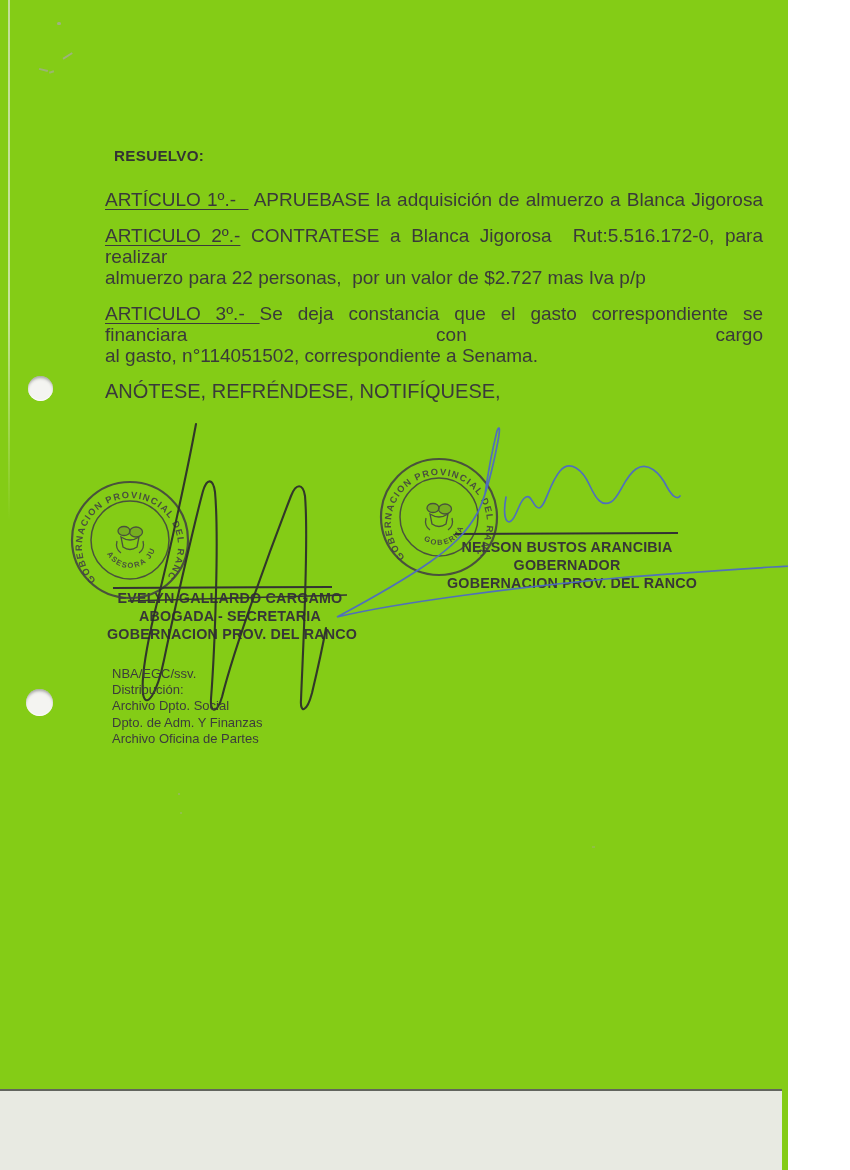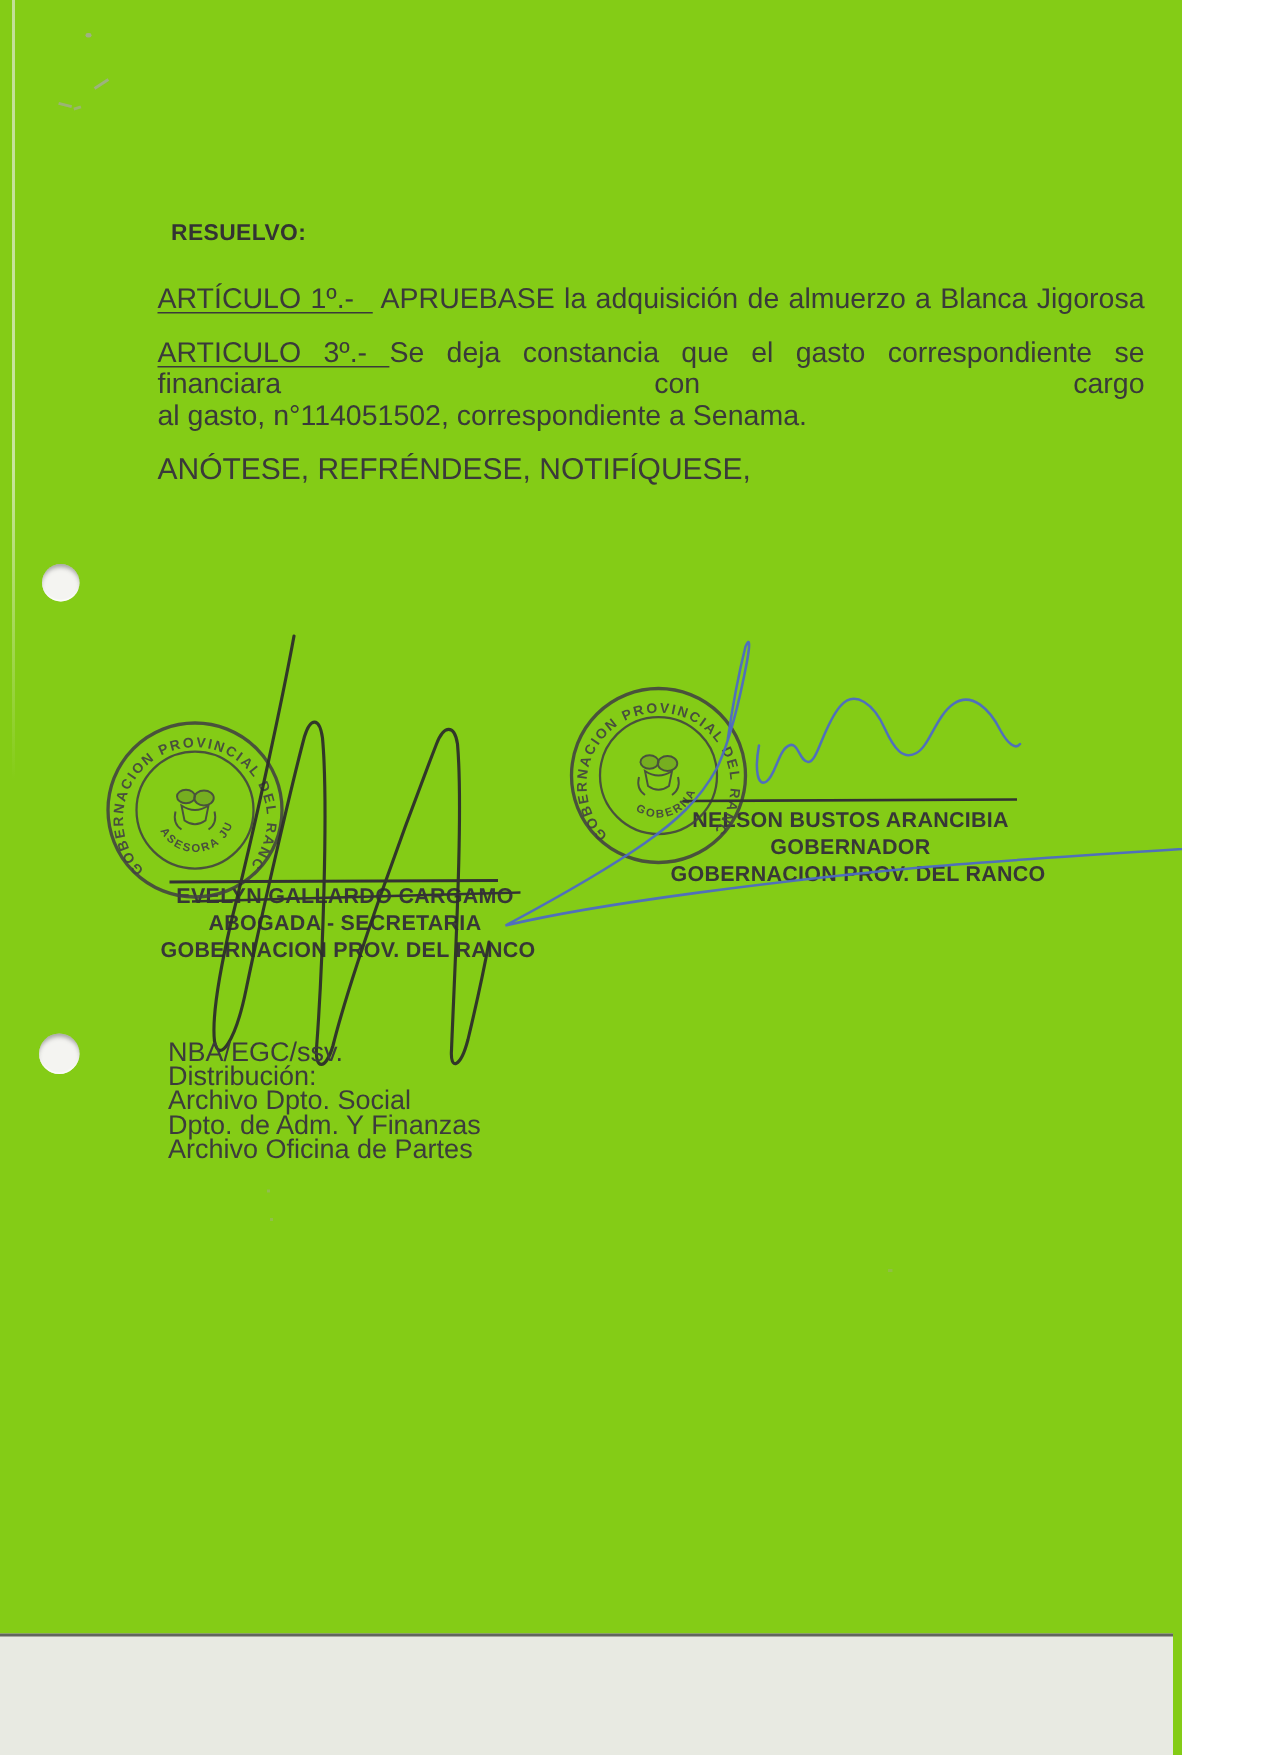--- a/index.html
+++ b/index.html
@@ -14,21 +14,21 @@
   .pline{font-size:19px;line-height:21px;white-space:normal;color:#3a3a3a;}
   .jline{text-align:justify;text-align-last:justify;-moz-text-align-last:justify;}
   .u{text-decoration:underline;text-underline-offset:3px;text-decoration-thickness:1.3px;}
   .closing{font-size:20px;line-height:21px;color:#3a3a3a;}
   
   .sigblock{position:absolute;text-align:center;font-weight:bold;color:#373737;}
   .sigblock .sline{font-size:14.3px;line-height:18px;letter-spacing:.2px;white-space:nowrap;}
   .sig-left{left:107px;top:589px;width:246px;}
   .sig-right{left:447px;top:538px;width:240px;}
   
-  .footer{position:absolute;left:112px;top:693px;font-size:18px;line-height:16.2px;color:#3c3c3c;}
+  .footer{position:absolute;left:112px;top:666px;font-size:13px;line-height:16.2px;color:#3c3c3c;}
   
   .hole{position:absolute;border-radius:50%;background:#f4f4f1;
         box-shadow:inset 0 3px 3px -1px rgba(90,90,90,.5), inset 0 -1px 1px rgba(255,255,255,.8);}
   .hole1{left:28px;top:376px;width:25px;height:25px;}
   .hole2{left:26px;top:689px;width:27px;height:27px;}
   .band{position:absolute;left:0;right:6px;top:1089px;height:81px;background:#e8eae2;border-top:2px solid #62655e;}
   .streak{position:absolute;left:8px;top:0;width:2px;height:520px;opacity:.6;
           background:linear-gradient(#ececec,#f6f6f6 60%,transparent);}
   .speck{position:absolute;background:#a8a8a8;}
   .sp1{left:57px;top:22px;width:4px;height:3px;border-radius:2px;opacity:.75;}
@@ -59,20 +59,24 @@
   <div class="hole hole1"></div>
   <div class="hole hole2"></div>
 
   <div class="doc-body">
     <div class="resuelvo">RESUELVO:</div>
 
     <div class="para">
       <div class="pline jline"><span class="u">ARTÍCULO  1º.- &nbsp;</span> <span>APRUEBASE la adquisición de almuerzo a Blanca Jigorosa</span></div>
     </div>
 
+    <div class="para">
+      <div class="pline jline"><span class="u">ARTICULO 2º.-</span> <span>CONTRATESE a Blanca Jigorosa &nbsp;Rut:5.516.172-0, para realizar</span></div>
+      <div class="pline">almuerzo para 22 personas, &nbsp;por un valor de $2.727 mas Iva p/p</div>
+    </div>
 
     <div class="para">
       <div class="pline jline"><span class="u">ARTICULO 3º.-&nbsp;</span><span>Se deja constancia que el gasto correspondiente se financiara con cargo</span></div>
       <div class="pline">al gasto, n°114051502, correspondiente a Senama.</div>
     </div>
 
     <div class="closing">ANÓTESE, REFRÉNDESE, NOTIFÍQUESE,</div>
   </div>
 
   <div class="sigblock sig-right">

